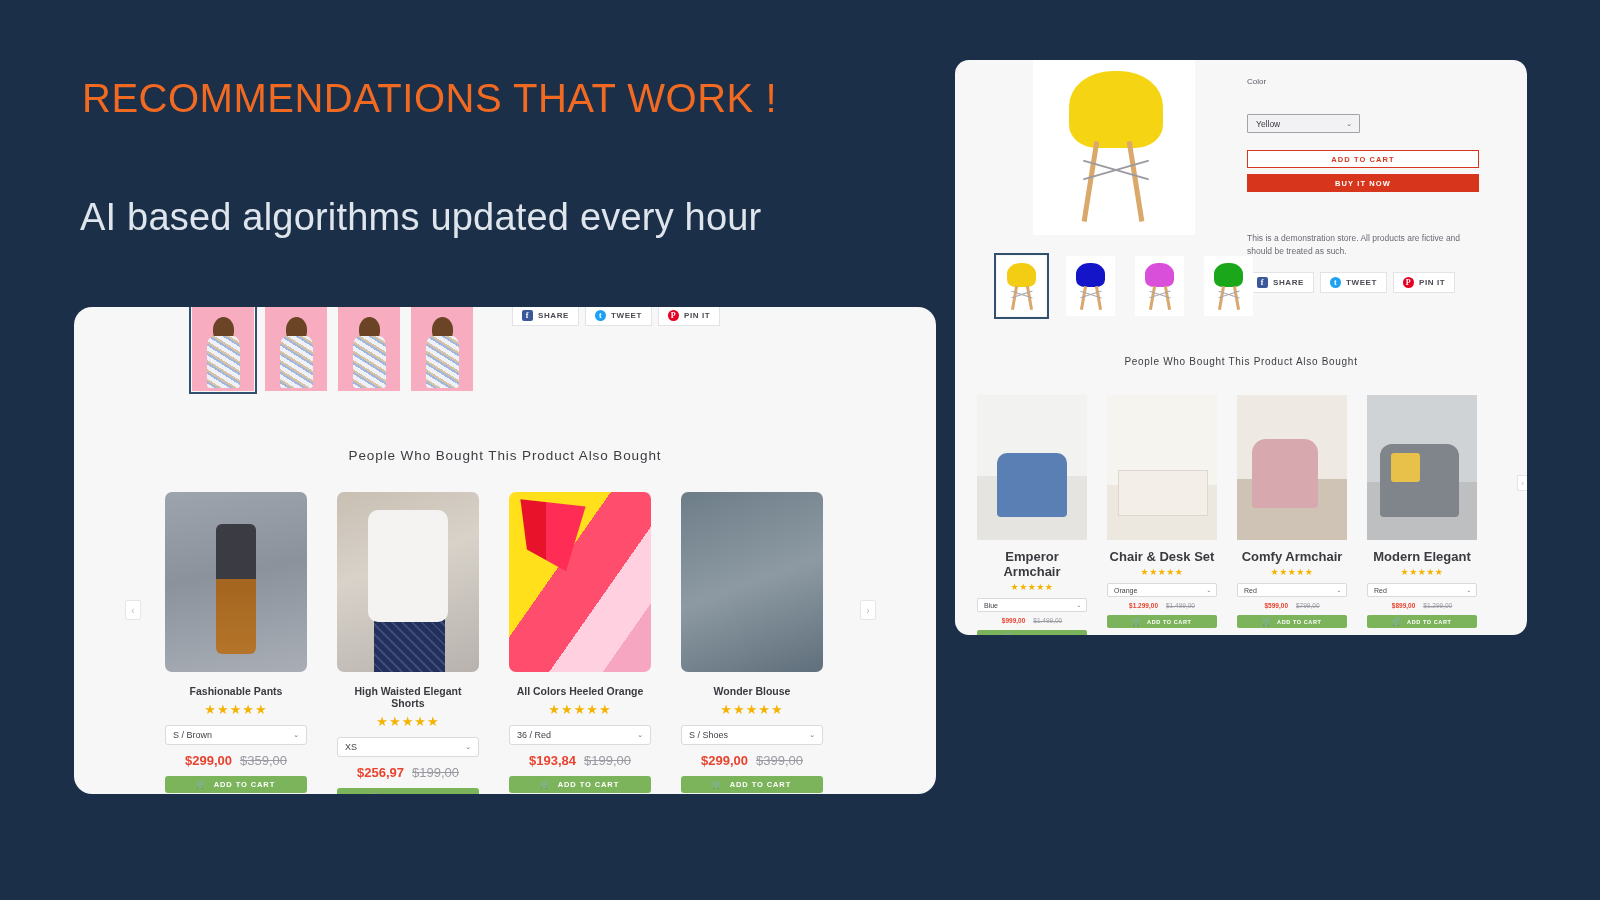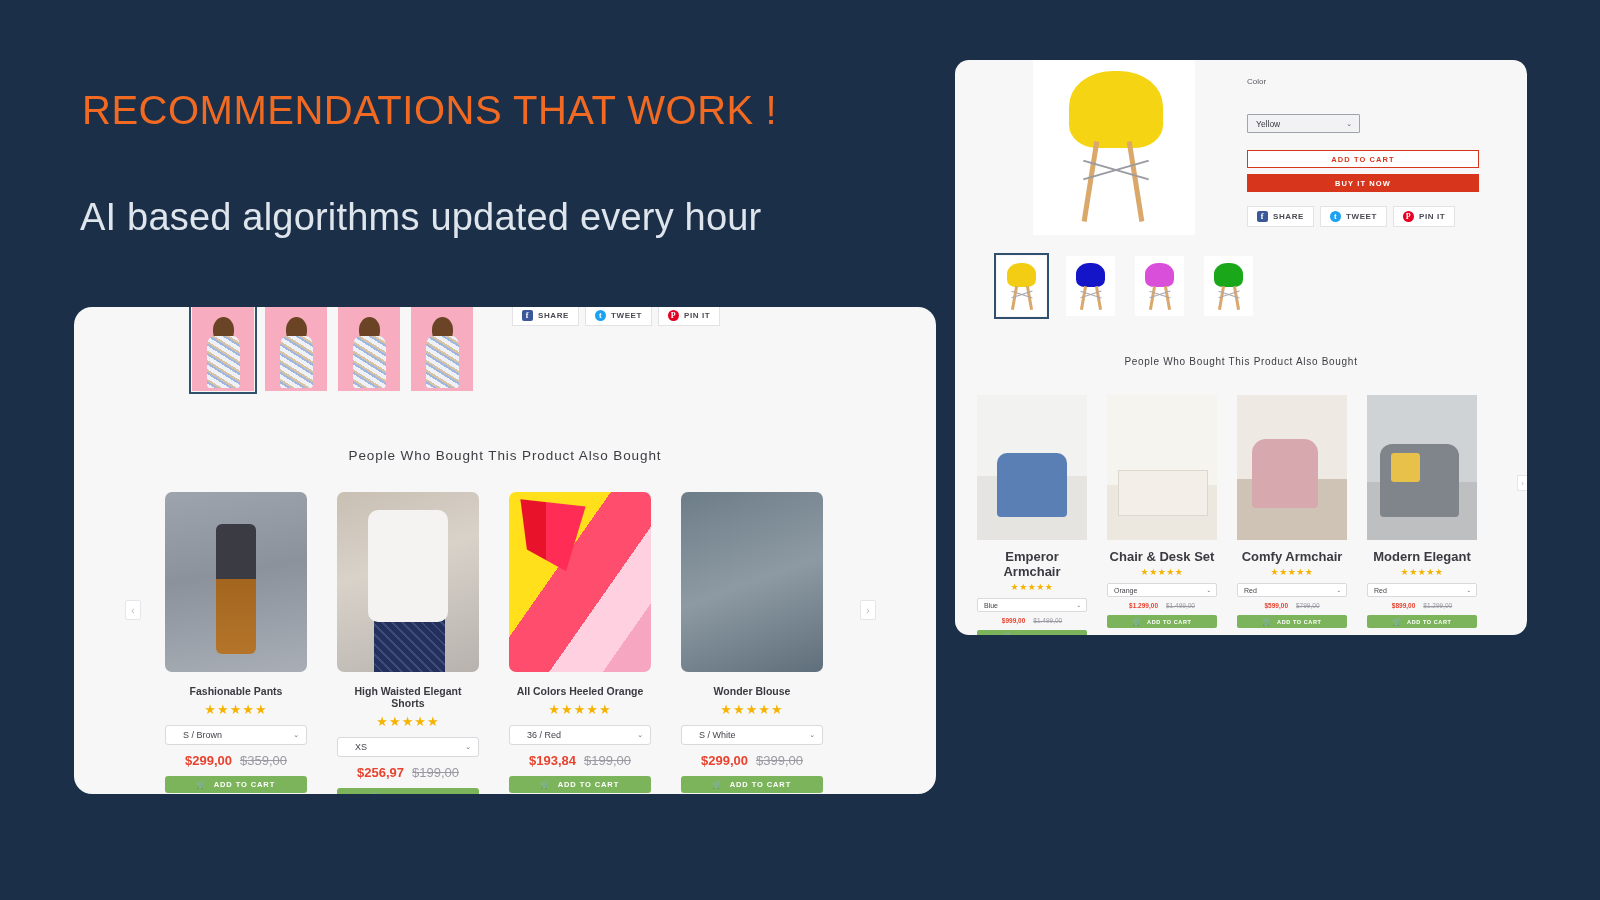--- a/index.html
+++ b/index.html
@@ -6,21 +6,21 @@
   html, body { width: 1600px; height: 900px; }
   body {
     background: #1b3048;
     font-family: "Liberation Sans", sans-serif;
     position: relative;
     overflow: hidden;
   }
 
   
   #headline {
-    position: absolute; left: 82px; top: 88px;
+    position: absolute; left: 82px; top: 76px;
     font-size: 40px; letter-spacing: 0.5px;
     color: #f26a21; font-weight: 400; white-space: nowrap;
   }
   #subheadline {
     position: absolute; left: 80px; top: 196px;
     font-size: 38px; color: #dfe5ec; font-weight: 400;
     letter-spacing: 0.2px; white-space: nowrap;
   }
 
   
@@ -56,21 +56,21 @@
   }
 
   #lc-grid { position: absolute; left: 91px; top: 185px; display: flex; gap: 30px; }
   .pcard { width: 142px; }
   .pimg { width: 142px; height: 180px; border-radius: 7px; overflow: hidden; position: relative; }
   .pname { text-align: center; font-size: 10.5px; font-weight: bold; color: #3a3a40; margin-top: 13px; }
   .stars { text-align: center; color: #f5b301; font-size: 13px; letter-spacing: 1px; margin-top: 5px; }
   .variant {
     margin-top: 8px; width: 100%; height: 20px; border: 1px solid #d9d9de;
     border-radius: 3px; background: #fff; font-size: 9px; color: #44444c;
-    display: flex; align-items: center; padding: 0 17px; position: relative;
+    display: flex; align-items: center; padding: 0 7px; position: relative;
   }
   .variant .chev { position: absolute; right: 7px; font-size: 7px; color: #6d6d77; }
   .prices { text-align: center; margin-top: 8px; font-size: 13px; }
   .price-new { color: #e8432e; font-weight: bold; }
   .price-old { color: #9a9aa2; text-decoration: line-through; margin-left: 8px; }
   .atc {
     margin-top: 8px; width: 100%; height: 17px; background: #7cb45c; border-radius: 3px;
     display: flex; align-items: center; justify-content: center; gap: 6px;
     color: #fff; font-size: 7.5px; letter-spacing: 0.9px; font-weight: 600;
   }
@@ -268,21 +268,21 @@
         <div class="atc">
           <span class="cart-ic">🛒</span>
           <span>ADD TO CART</span>
         </div>
       </div>
       <div class="pcard">
         <div class="pimg ph-blouse"></div>
         <div class="pname">Wonder Blouse</div>
         <div class="stars">★★★★★</div>
         <div class="variant">
-          <span>S / White</span>
+          <span>S / Shoes</span>
           <span class="chev">⌄</span>
         </div>
         <div class="prices"><span class="price-new">$299,00</span><span class="price-old">$399,00</span></div>
         <div class="atc">
           <span class="cart-ic">🛒</span>
           <span>ADD TO CART</span>
         </div>
       </div>
     </div>
 
@@ -302,20 +302,21 @@
 
   <div id="rc-opt">
     <div class="opt-label">Color</div>
     <div class="opt-select">
       <span>Yellow</span>
       <span class="chev">⌄</span>
     </div>
     <div class="btn-outline">ADD TO CART</div>
     <div class="btn-filled">BUY IT NOW</div>
 
+    <div id="rc-demo">This is a demonstration store. All products are fictive and should be treated as such.</div>
 
     <div class="social-row" id="rc-social">
       <div class="social-btn">
         <span class="sq-ic ic-fb">f</span>
         <span>SHARE</span>
       </div>
       <div class="social-btn">
         <span class="sq-ic ic-tw">t</span>
         <span>TWEET</span>
       </div>

